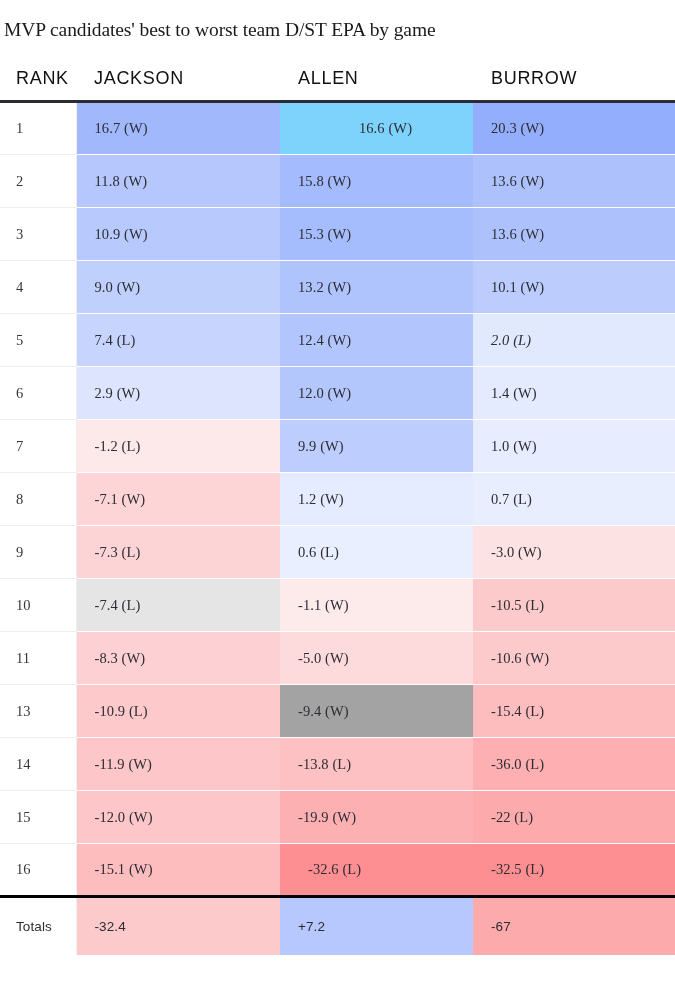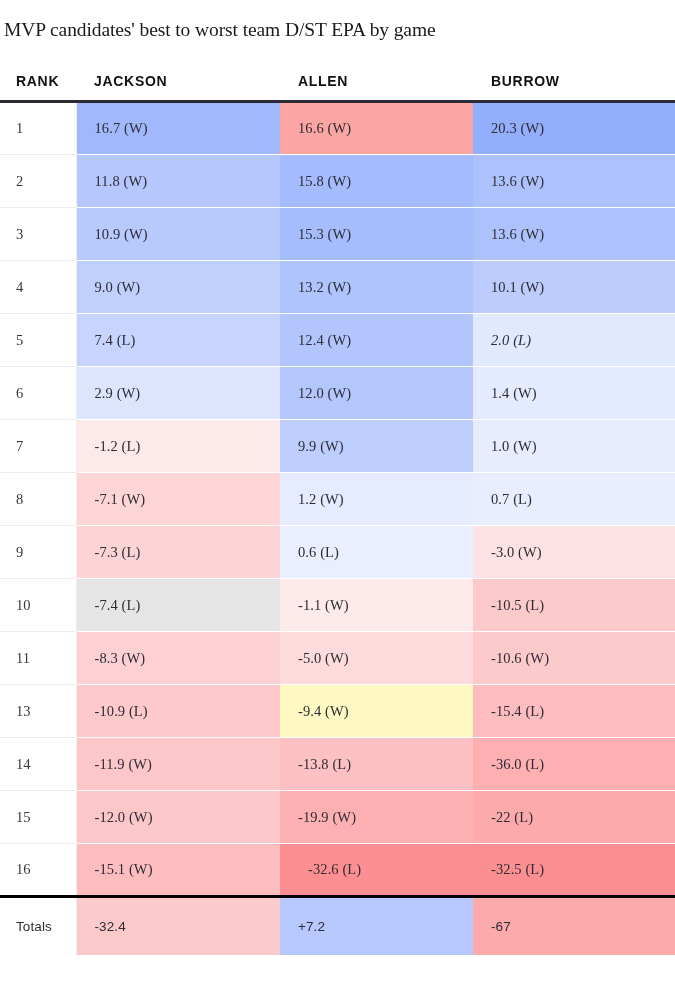--- a/index.html
+++ b/index.html
@@ -39,22 +39,22 @@
     width: 675px;
     margin-top: 16px;
   }
   table.epa-table col.c-rank  { width: 76px; }
   table.epa-table col.c-p0    { width: 204px; }
   table.epa-table col.c-p1    { width: 193px; }
   table.epa-table col.c-p2    { width: 202px; }
 
   thead th {
     font-family: "Liberation Sans", sans-serif;
-    font-size: 14px;
-    font-weight: bold;
+    font-size: 18px;
+    font-weight: normal;
     letter-spacing: 0.7px;
     text-align: left;
     color: #111111;
     padding: 0 0 11px 18px;
     vertical-align: bottom;
     border-bottom: 3px solid #2b2b33;
     height: 30px;
   }
   thead th.th-rank { padding-left: 16px; }
 
@@ -113,21 +113,21 @@
         <th class="th-rank">RANK</th>
         <th>JACKSON</th>
         <th>ALLEN</th>
         <th>BURROW</th>
       </tr>
     </thead>
     <tbody id="table-body">
         <tr>
           <td class="rank-cell">1</td>
           <td class="val-cell" style="background-color: rgb(161, 184, 252);">16.7 (W)</td>
-          <td class="val-cell" style="background-color: #fca5a5;">16.6 (W)</td>
+          <td class="val-cell" style="background-color: #7dd3fc; text-align: center;">16.6 (W)</td>
           <td class="val-cell" style="background-color: rgb(147, 174, 252);">20.3 (W)</td>
         </tr>
         <tr>
           <td class="rank-cell">2</td>
           <td class="val-cell" style="background-color: rgb(181, 199, 253);">11.8 (W)</td>
           <td class="val-cell" style="background-color: rgb(164, 187, 253);">15.8 (W)</td>
           <td class="val-cell" style="background-color: rgb(173, 194, 253);">13.6 (W)</td>
         </tr>
         <tr>
           <td class="rank-cell">3</td>
@@ -179,21 +179,21 @@
         </tr>
         <tr>
           <td class="rank-cell">11</td>
           <td class="val-cell" style="background-color: rgb(253, 209, 211);">-8.3 (W)</td>
           <td class="val-cell" style="background-color: rgb(253, 219, 221);">-5.0 (W)</td>
           <td class="val-cell" style="background-color: rgb(253, 202, 204);">-10.6 (W)</td>
         </tr>
         <tr>
           <td class="rank-cell">13</td>
           <td class="val-cell" style="background-color: rgb(253, 201, 203);">-10.9 (L)</td>
-          <td class="val-cell" style="background-color: #fef9c3;">-9.4 (W)</td>
+          <td class="val-cell" style="background-color: #a3a3a3;">-9.4 (W)</td>
           <td class="val-cell" style="background-color: rgb(253, 188, 190);">-15.4 (L)</td>
         </tr>
         <tr>
           <td class="rank-cell">14</td>
           <td class="val-cell" style="background-color: rgb(253, 198, 200);">-11.9 (W)</td>
           <td class="val-cell" style="background-color: rgb(253, 193, 195);">-13.8 (L)</td>
           <td class="val-cell" style="background-color: rgb(253, 175, 177);">-36.0 (L)</td>
         </tr>
         <tr>
           <td class="rank-cell">15</td>

